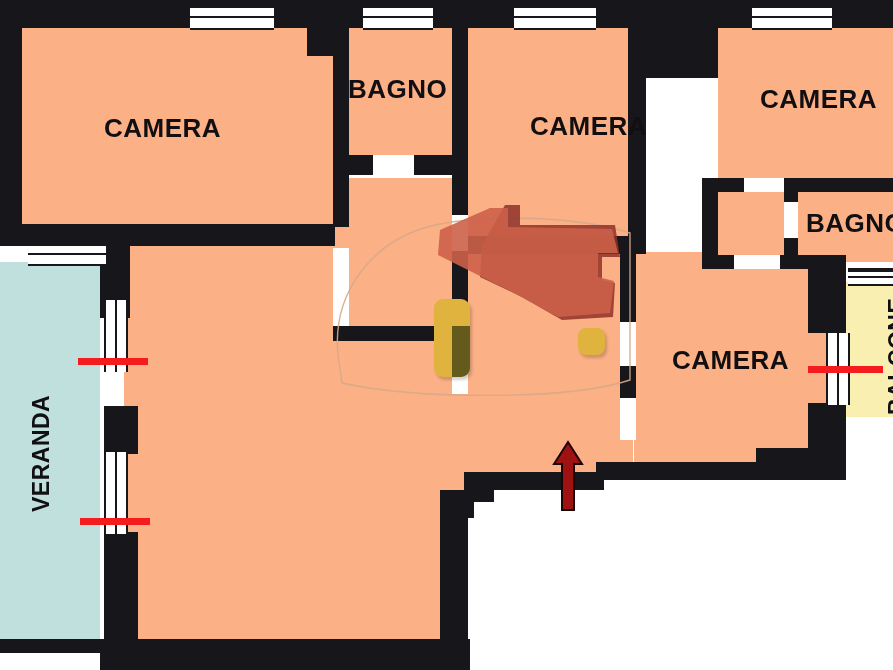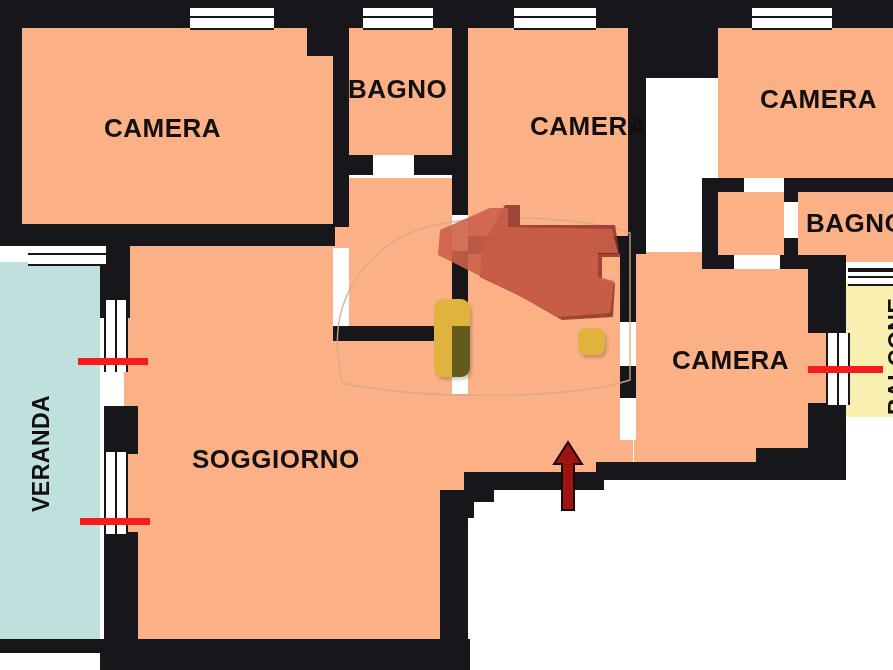--- a/index.html
+++ b/index.html
@@ -200,19 +200,18 @@
   <div class="label" style="left:348px;top:74px;font-size:26px;">BAGNO</div>
 
   <div class="label" style="left:530px;top:111px;font-size:26px;">CAMERA</div>
 
   <div class="label" style="left:760px;top:84px;font-size:26px;">CAMERA</div>
 
   <div class="label" style="left:806px;top:208px;font-size:26px;">BAGNO</div>
 
   <div class="label" style="left:672px;top:345px;font-size:26px;">CAMERA</div>
 
-  <div class="label" style="left:192px;top:444px;font-size:26px;">SOGGIORNO</div>
 
   <div class="label vert" style="left:28px;top:512px;font-size:23px;transform:rotate(-90deg);">VERANDA</div>
 
   <div class="label vert" style="left:884px;top:415px;font-size:23px;transform:rotate(-90deg);">BALCONE</div>
 
 </div>
 
 </body></html>

